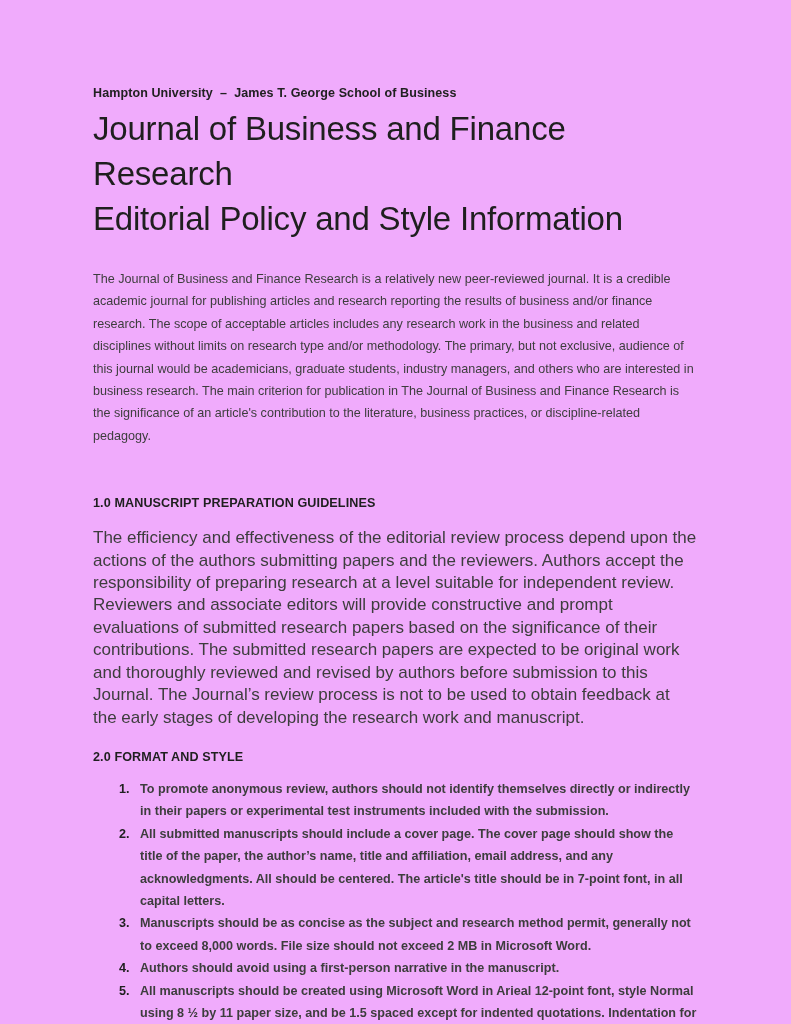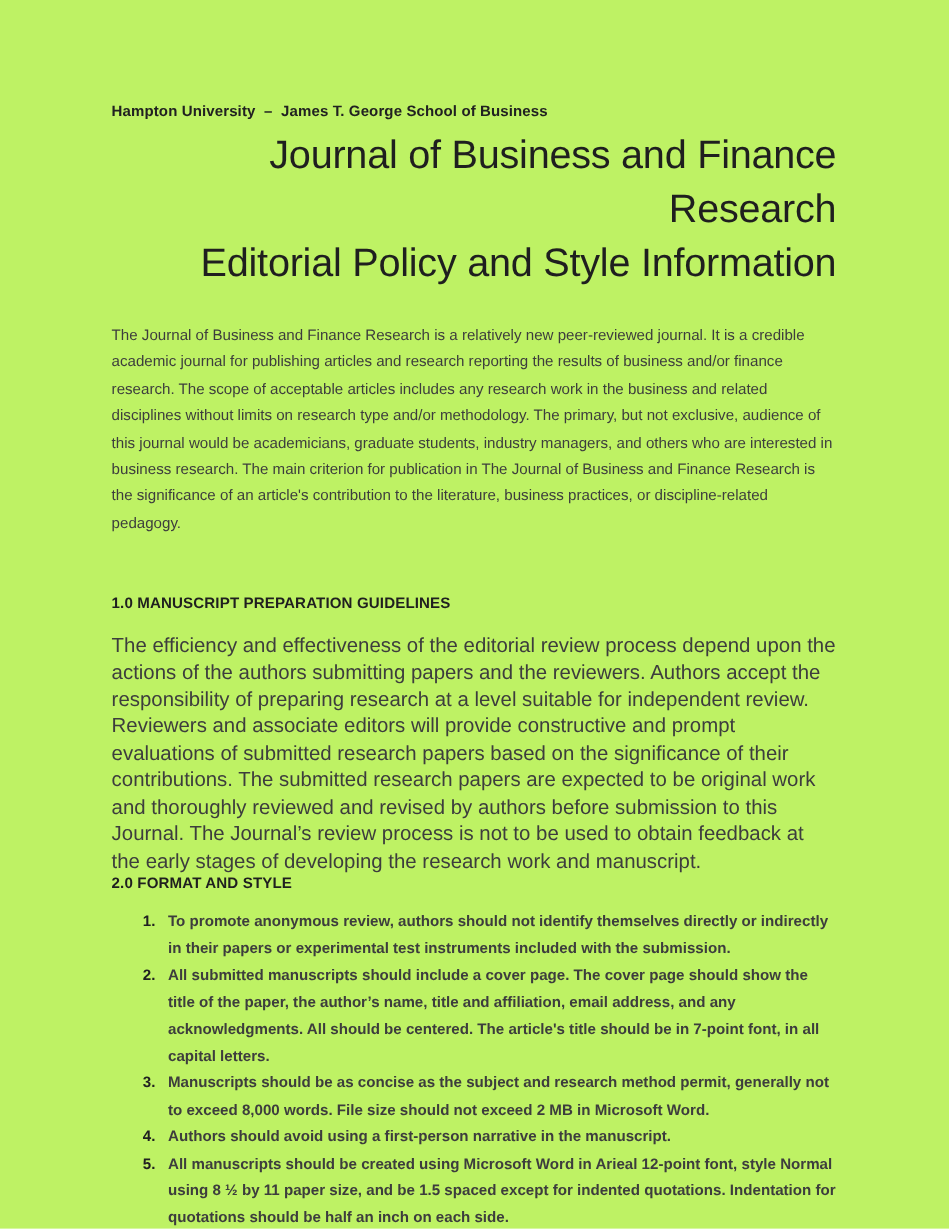--- a/index.html
+++ b/index.html
@@ -5,21 +5,21 @@
   html, body {
     margin: 0;
     padding: 0;
     background: #ffffff;
   }
   .page {
     position: relative;
     width: 791px;
     height: 1024px;
     margin: 0 auto;
-    background: #bef264;
+    background: #f0abfc;
     font-family: "Liberation Sans", sans-serif;
     color: #3d3d3d;
     box-sizing: border-box;
     padding: 86px 94px 0 93px;
     overflow: hidden;
   }
   .kicker {
     font-size: 12.5px;
     font-weight: 700;
     color: #212121;
@@ -27,21 +27,20 @@
     white-space: pre-wrap;
     margin: 0 0 6px 0;
   }
   .doc-title {
     font-size: 33px;
     font-weight: 400;
     color: #1f1f1f;
     line-height: 45px;
     letter-spacing: -0.2px;
     margin: 0;
-    text-align: right;
   }
   .byline {
     font-size: 12.5px;
     font-weight: 700;
     color: #212121;
     margin: 12px 0 0 0;
   }
   .intro {
     margin: 27px 0 0 0;
     font-size: 12.6px;
@@ -58,20 +57,21 @@
   .section-heading.first {
     margin-top: 49px;
   }
   .section-body {
     margin: 17px 0 0 0;
     font-size: 17px;
     line-height: 22.4px;
     color: #3d3d3d;
   }
   .section-2 {
+    margin-top: 21px;
   }
   ol.style-list {
     list-style: none;
     margin: 14px 0 0 0;
     padding: 0;
     counter-reset: item;
     font-size: 12.6px;
     line-height: 22.4px;
     color: #3d3d3d;
   }

